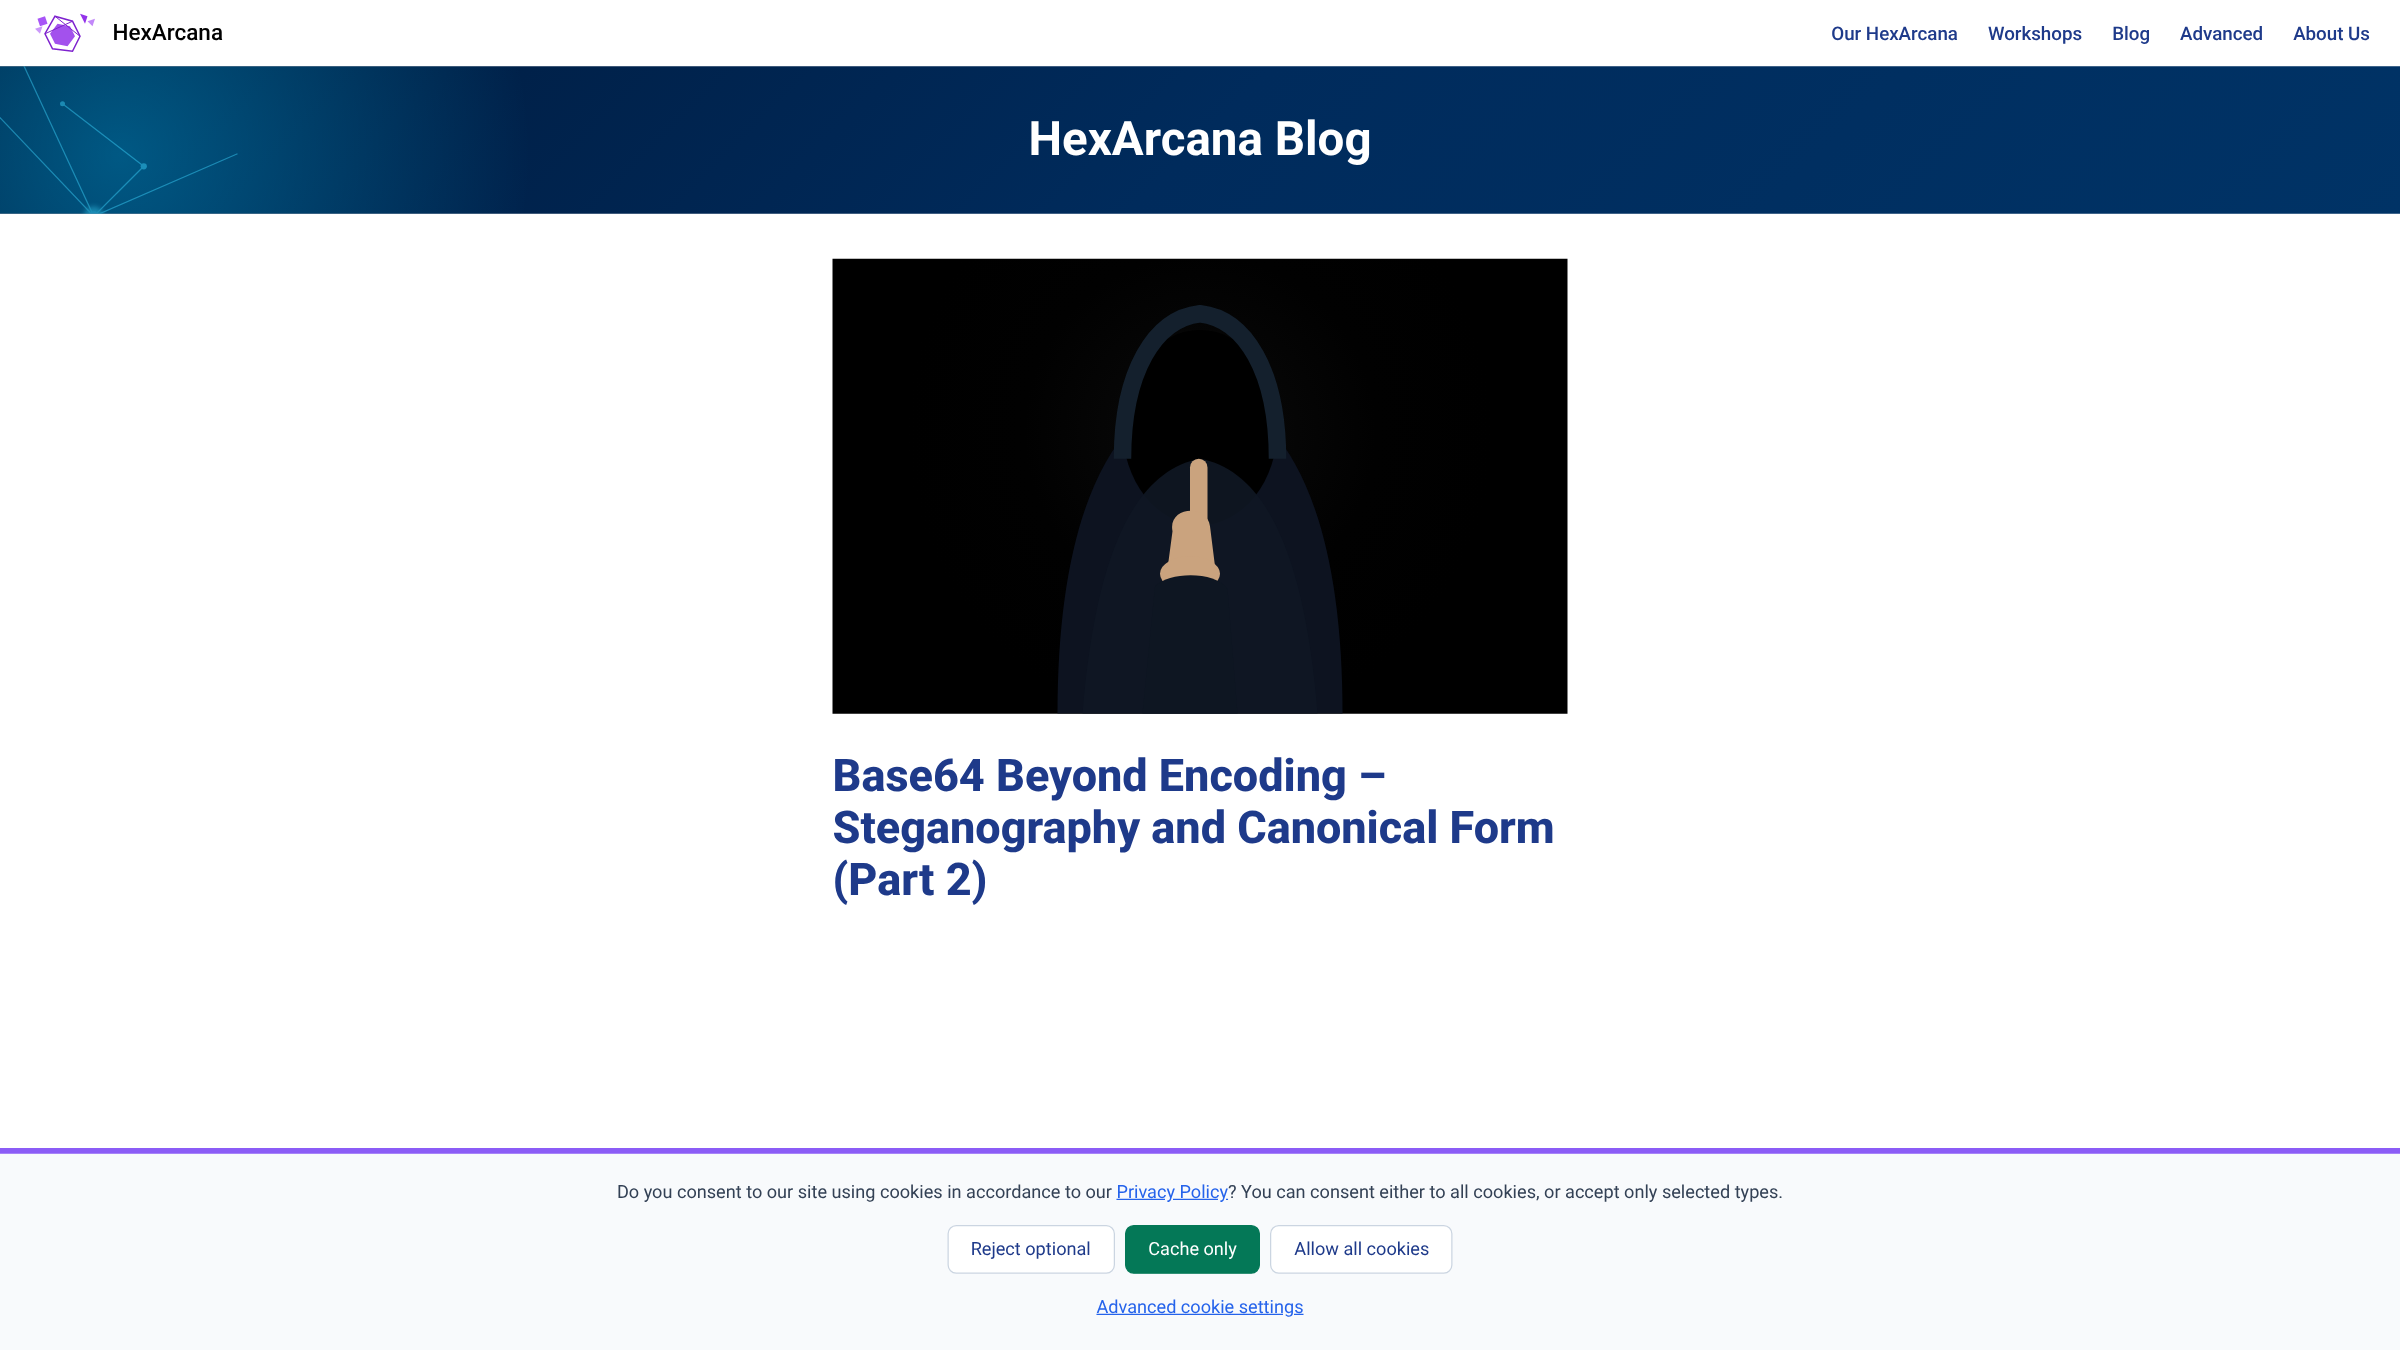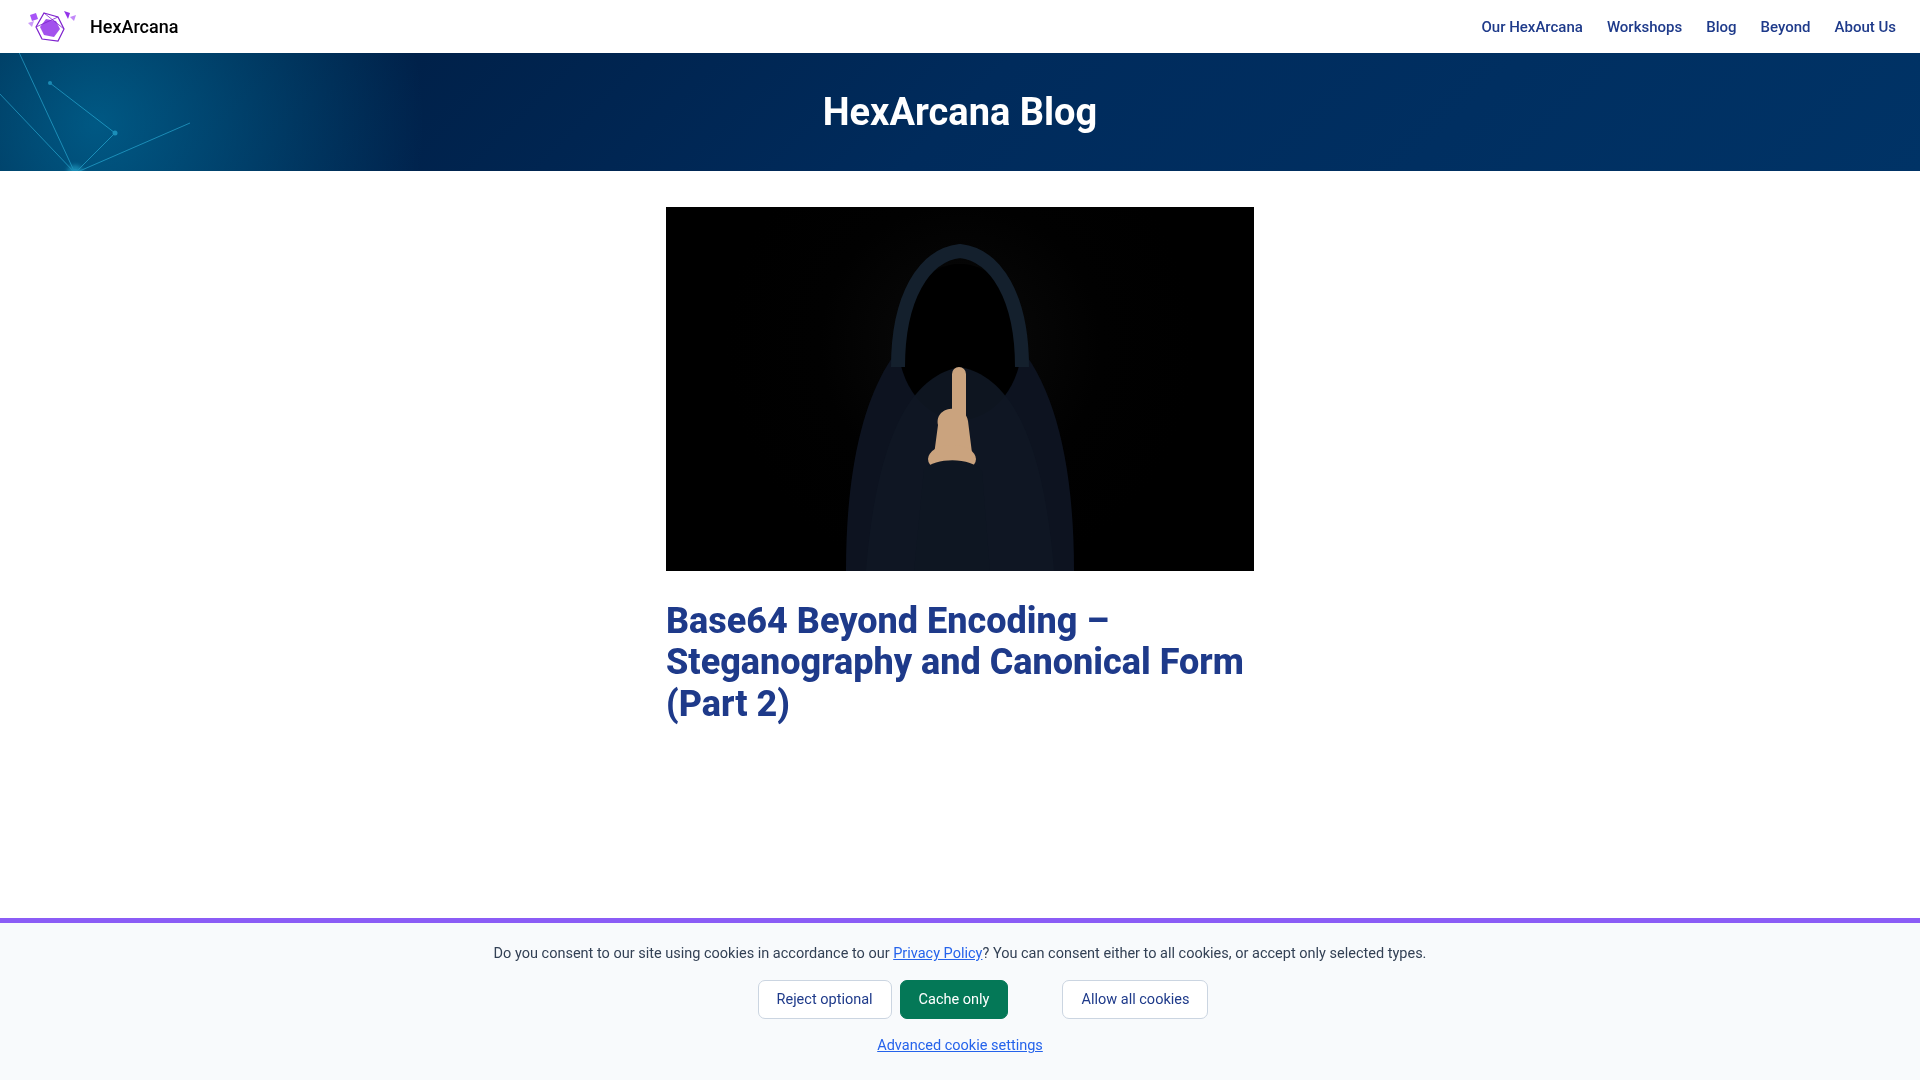--- a/index.html
+++ b/index.html
@@ -26,21 +26,21 @@
 .content {max-width:588px; margin:36px auto 0;}
 .post-img {width:588px; height:364px; background:radial-gradient(ellipse 40% 65% at 50% 38%, #0a0a0a 0%, #010101 60%, #000 100%); position:relative; overflow:hidden; display:block;}
 .post-title {margin-top:30px; font-size:36px; line-height:1.15; font-weight:800; color:#1e3a8a;}
 
 
 .cookie {position:fixed; bottom:0; left:0; right:0; background:#f8fafc; border-top:5px solid #8b5cf6; padding:22px 16px 26px; text-align:center; z-index:100;}
 .cookie-text {font-size:14.5px; color:#334155;}
 .cookie-text a {color:#2563eb; text-decoration:underline;}
 .cookie-btns {display:flex; justify-content:center; gap:8px; margin-top:18px;}
 .cookie-btns button {padding:10px 18px; font-size:14.5px; border-radius:7px; cursor:pointer; font-family:inherit;}
-.btn-outline {background:#fff; color:#1e3a8a; border:1px solid #cbd5e1;margin-left:46px;}
+.btn-outline {background:#fff; color:#1e3a8a; border:1px solid #cbd5e1;}
 .btn-solid {background:#047857; color:#fff; border:1px solid #047857;}
 .cookie-adv {display:block; margin-top:18px; color:#2563eb; font-size:14.5px; text-decoration:underline;}
 </style>
 </head>
 <body>
 
 <header class="header">
   <div class="logo">
     <div class="logo-mark">
       <svg viewBox="0 0 56 36" width="56" height="36">
@@ -53,21 +53,21 @@
         <line x1="20" y1="4" x2="40" y2="20" stroke="#7e22ce" stroke-width="0.8"></line>
         <line x1="12" y1="18" x2="34" y2="8" stroke="#7e22ce" stroke-width="0.8"></line>
       </svg>
     </div>
     <span class="logo-text">HexArcana</span>
   </div>
   <nav class="nav">
     <a href="#">Our HexArcana</a>
     <a href="#">Workshops</a>
     <a href="#">Blog</a>
-    <a href="#">Beyond</a>
+    <a href="#">Advanced</a>
     <a href="#">About Us</a>
   </nav>
 </header>
 
 <section class="hero">
   <svg class="net-lines" viewBox="0 0 260 260">
     <line x1="0" y1="40" x2="95" y2="140"></line>
     <line x1="30" y1="0" x2="95" y2="140"></line>
     <line x1="95" y1="140" x2="210" y2="90"></line>
     <line x1="95" y1="140" x2="40" y2="250"></line>

